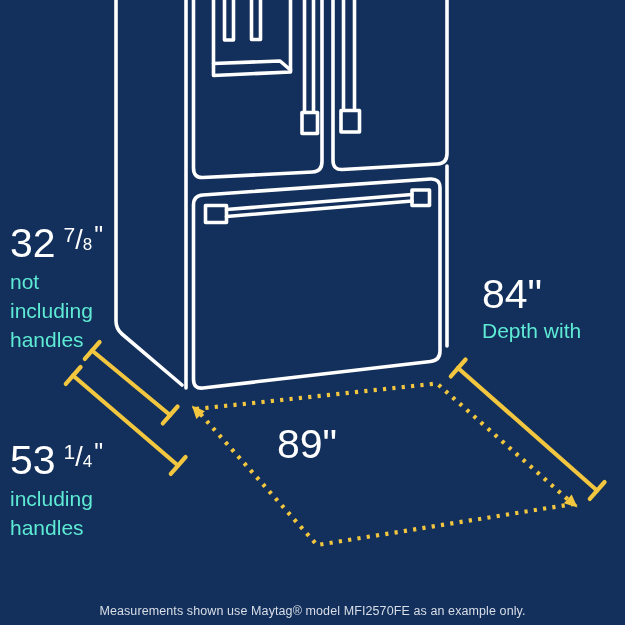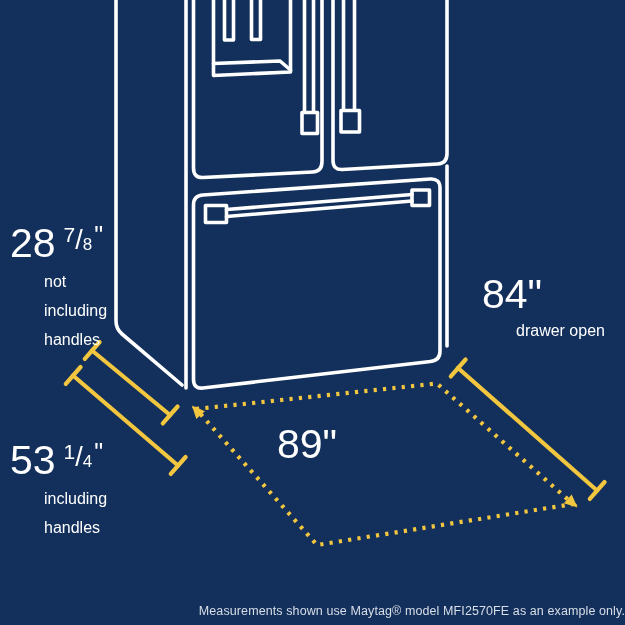--- a/index.html
+++ b/index.html
@@ -10,23 +10,23 @@
     -webkit-font-smoothing:antialiased;
   }
   .stage svg{position:absolute;left:0;top:0;}
   .measure{position:absolute;color:#FFFFFF;}
   .big{font-size:41px;line-height:44px;white-space:nowrap;color:#FFFFFF;}
   .fnum{font-size:21px;vertical-align:15px;margin-left:8px;}
   .fslash{font-size:27px;vertical-align:8px;margin:0 0px;}
   .fden{font-size:17px;vertical-align:7px;}
   .unit-sup{font-size:25px;vertical-align:13px;margin-left:2px;}
   .unit-inline{font-size:41px;}
-  .cap-line{font-size:16px;line-height:29px;white-space:nowrap;color:#ffffff;margin-left:34px;}
+  .cap-line{font-size:21px;line-height:29px;white-space:nowrap;color:#5eead4;}
   .footnote{
-    position:absolute;left:0;top:604px;width:625px;text-align:right;
+    position:absolute;left:0;top:604px;width:625px;text-align:center;
     font-size:12.5px;color:#D9DEE8;letter-spacing:.1px;
   }
 </style>
 </head>
 <body>
 
 <div class="stage">
 
   <svg width="625" height="625" viewBox="0 0 625 625">
 
@@ -85,35 +85,35 @@
 
       <path stroke-linecap="butt" stroke-dasharray="3.2 6.2" d="M 196,409 L 437,383.5 L 573,504 L 317,545 Z"></path>
     </g>
     <g fill="#F3C63F" stroke="none">
       <polygon points="192,405.5 204.9,411.3 196.3,419.1"></polygon>
       <polygon points="577.5,507.5 563.9,503.2 571.7,494.6"></polygon>
     </g>
   </svg>
 
   <div class="measure" style="left:10px;top:213px;">
-    <div class="big"><span>28</span><span class="fnum">7</span><span class="fslash">/</span><span class="fden">8</span><span class="unit-sup">"</span></div>
+    <div class="big"><span>32</span><span class="fnum">7</span><span class="fslash">/</span><span class="fden">8</span><span class="unit-sup">"</span></div>
     <div class="cap-line">not</div>
     <div class="cap-line">including</div>
     <div class="cap-line">handles</div>
   </div>
 
   <div class="measure" style="left:10px;top:430px;">
     <div class="big"><span>53</span><span class="fnum">1</span><span class="fslash">/</span><span class="fden">4</span><span class="unit-sup">"</span></div>
     <div class="cap-line">including</div>
     <div class="cap-line">handles</div>
   </div>
 
   <div class="measure" style="left:482px;top:272px;">
     <div class="big"><span>84</span><span class="unit-inline">"</span></div>
-    <div class="cap-line">drawer open</div>
+    <div class="cap-line">Depth with</div>
   </div>
 
   <div class="measure" style="left:277px;top:422px;">
     <div class="big"><span>89</span><span class="unit-inline">"</span></div>
   </div>
 
   <div class="footnote">Measurements shown use Maytag® model MFI2570FE as an example only.</div>
 
 </div>
 

